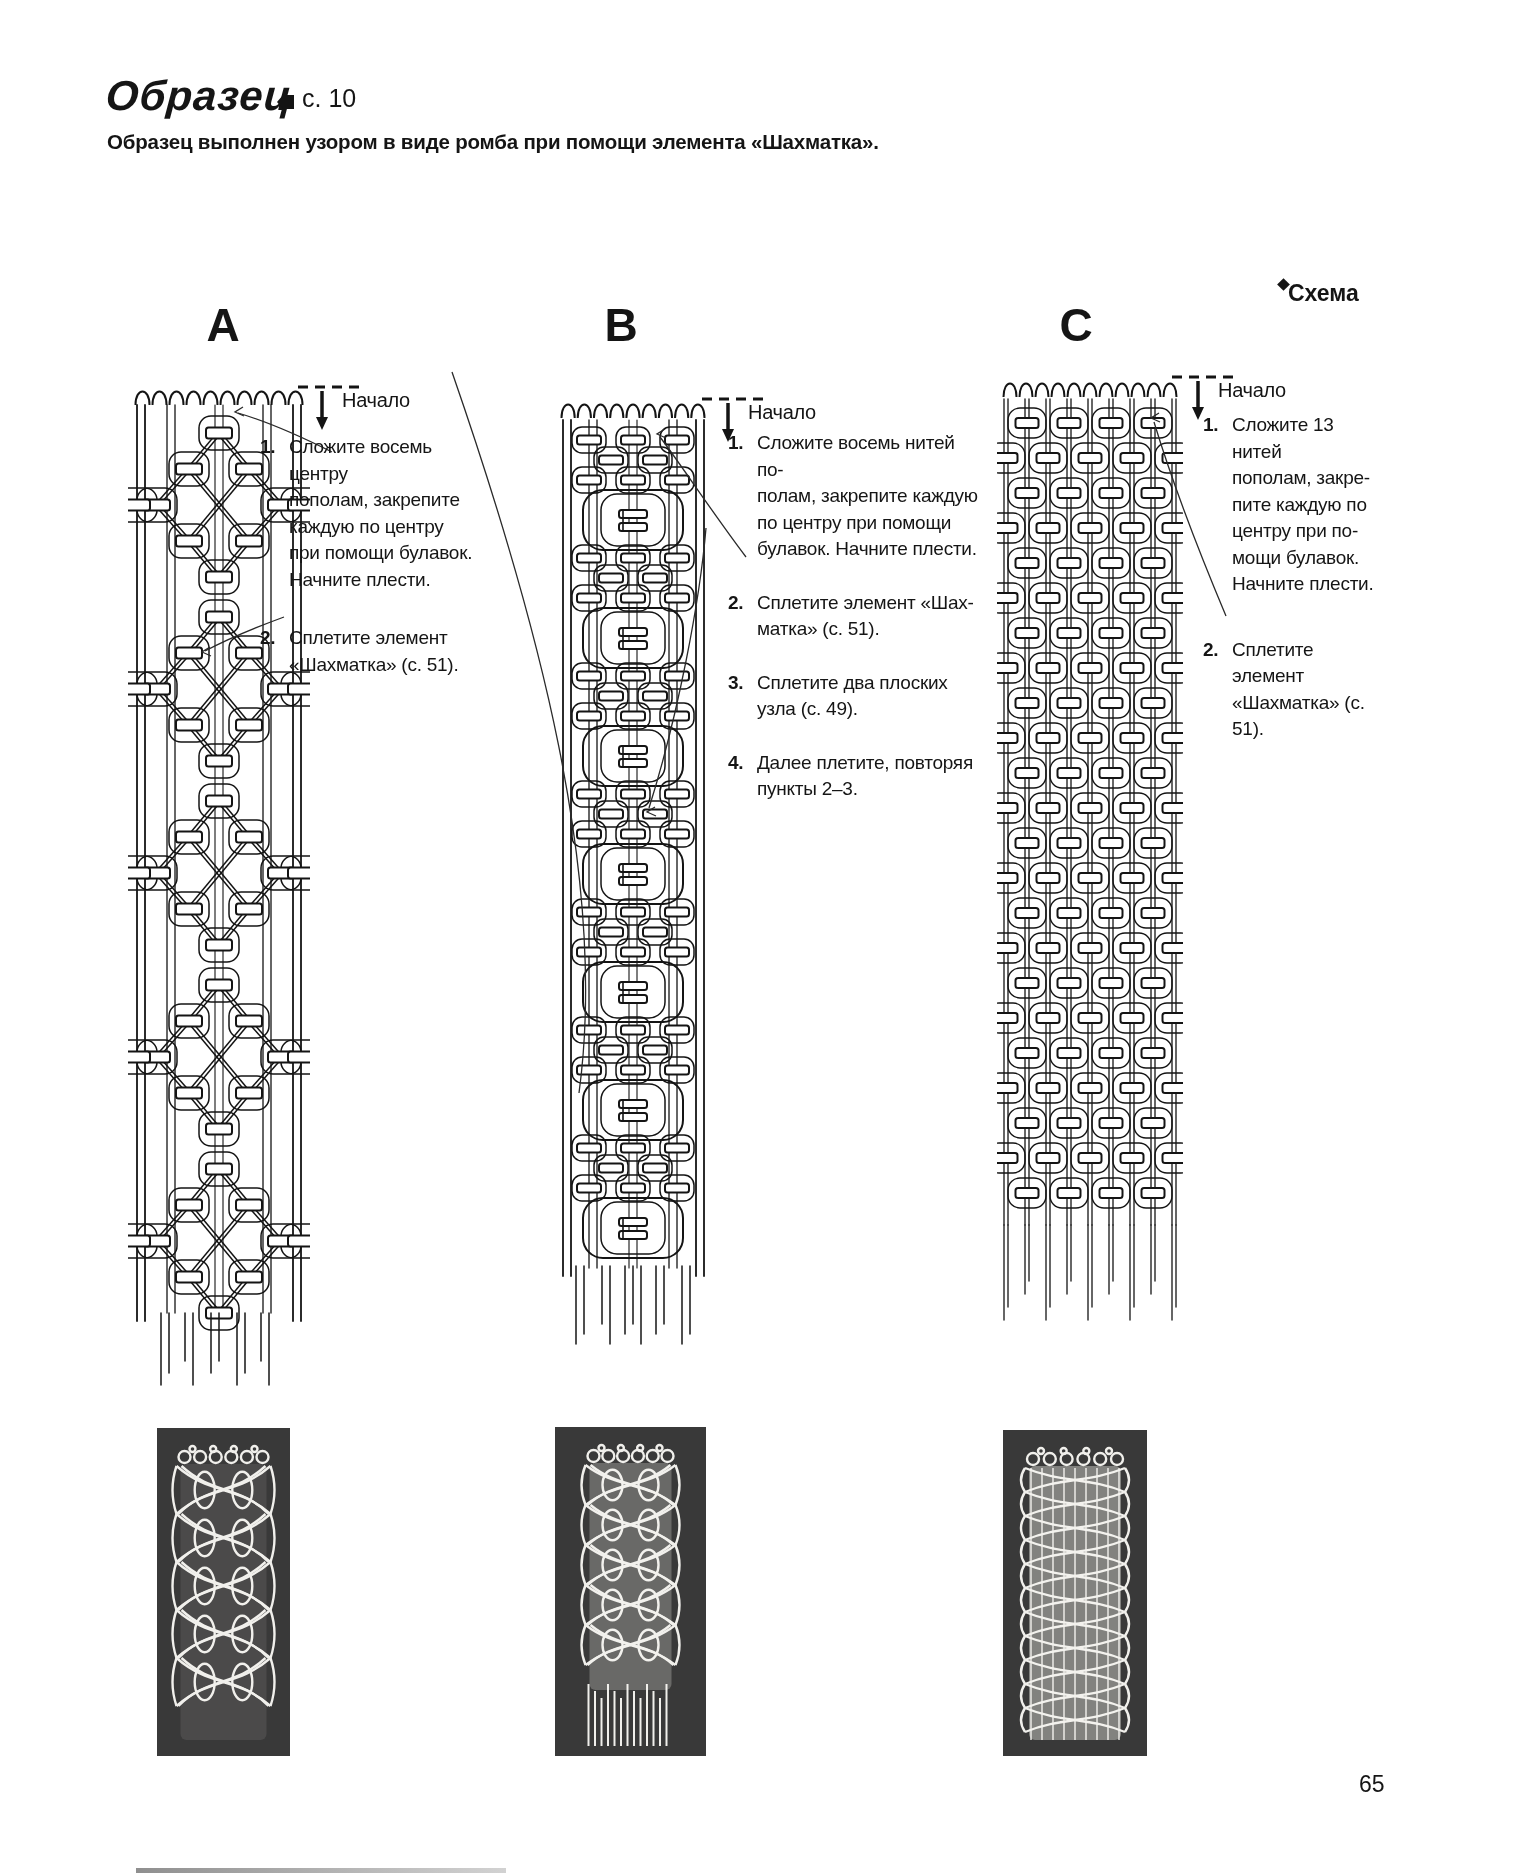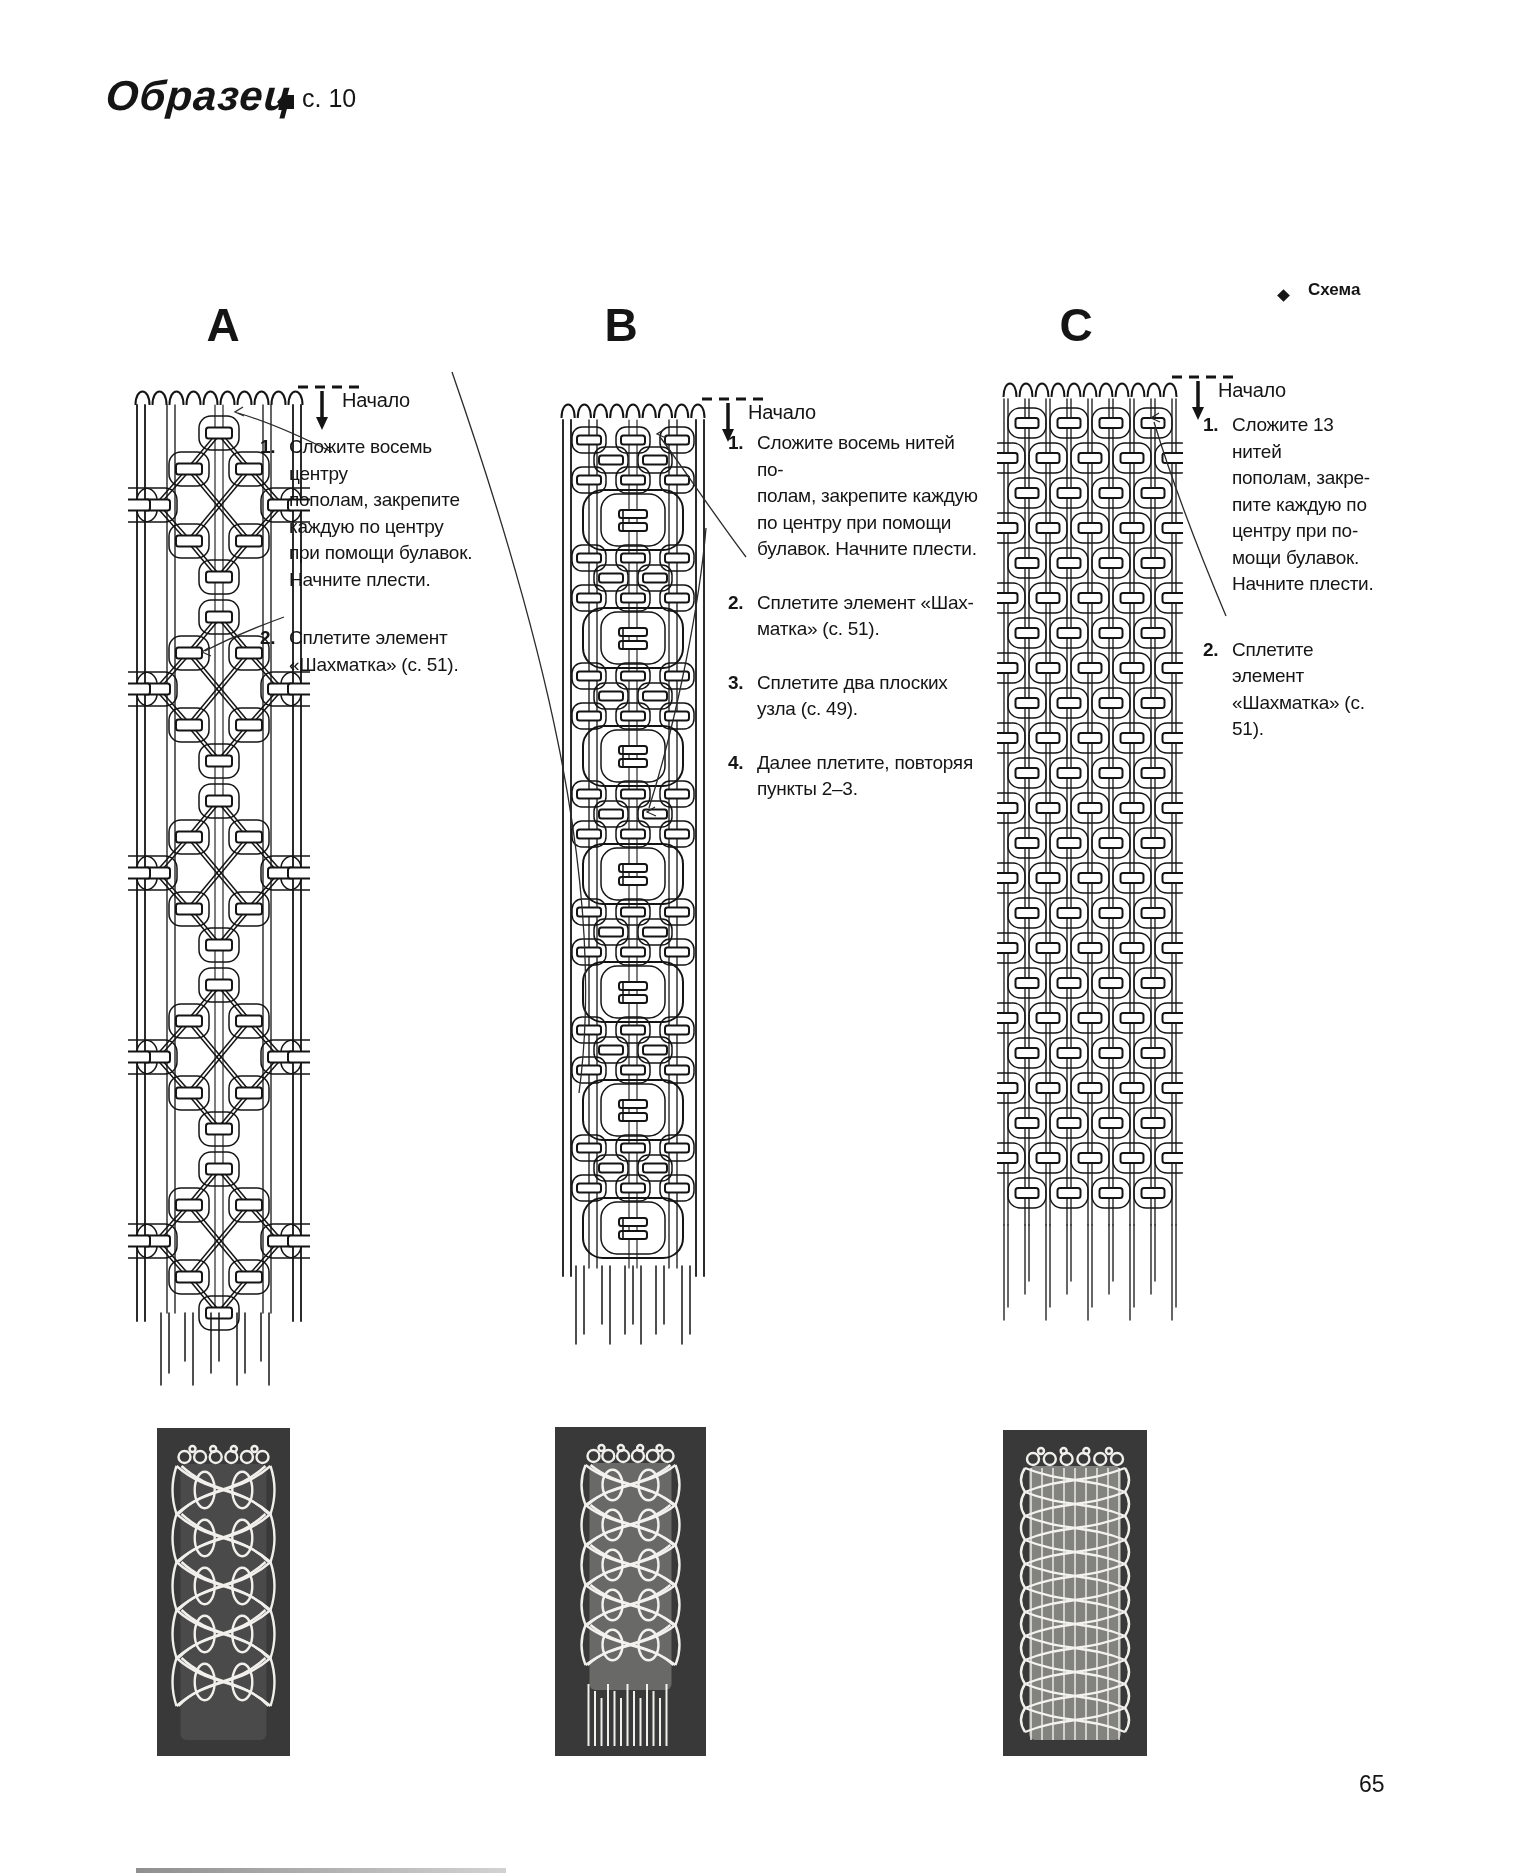--- a/index.html
+++ b/index.html
@@ -3,21 +3,21 @@
 <meta charset="utf-8">
 <style>
   html,body{margin:0;padding:0;background:#e8e8e8;}
   .page{position:relative;width:1526px;height:1875px;background:#ffffff;overflow:hidden;
         font-family:"Liberation Sans","DejaVu Sans",sans-serif;color:#151515;}
   .abs{position:absolute;}
   .title{font-size:42px;font-weight:bold;font-style:italic;letter-spacing:1px;transform:skewX(-4deg);}
   .pageref{font-size:25px;font-weight:400;}
   .subtitle{font-size:20.5px;font-weight:bold;letter-spacing:-0.2px;}
   .note{font-size:19px;letter-spacing:-0.2px;}
-  .scheme{font-size:17px;font-weight:600;display:flex;align-items:flex-end;gap:20px;}
+  .scheme{font-size:23px;font-weight:600;display:flex;align-items:flex-start;gap:0;}
   .diamond{width:9px;height:9px;background:#151515;transform:rotate(45deg);display:inline-block;}
   .vhead{font-size:46px;font-weight:bold;width:60px;text-align:center;}
   .nachalo{font-size:20px;letter-spacing:-0.3px;}
   .instr{line-height:26.5px;font-size:19px;letter-spacing:-0.25px;}
   .step{display:flex;margin-bottom:32px;}
   .instr-b .step{margin-bottom:27px;}
   .instr-c .step{margin-bottom:39px;}
   .step .num{font-weight:bold;width:29px;flex:0 0 29px;}
   .step .ln{display:block;}
   svg{display:block;}
@@ -29,20 +29,21 @@
 </head>
 <body>
 
 <div class="page">
 
   <div class="abs txt title" style="left:106px;top:72px;">Образец</div>
   <svg class="abs txt" style="left:277px;top:94px;" width="18" height="16" viewBox="0 0 18 16">
     <polygon points="0,8 6,1 17,1 17,15 6,15" fill="#141414"></polygon>
   </svg>
   <div class="abs txt pageref" style="left:302px;top:84px;">с. 10</div>
+  <div class="abs txt subtitle" style="left:107px;top:130px;">Образец выполнен узором в виде ромба при помощи элемента «Шахматка».</div>
 
   <div class="abs txt scheme" style="left:1279px;top:280px;">
     <span class="diamond"></span>
     <span>Схема</span>
   </div>
 
   <div class="abs txt vhead" style="left:193px;top:298px;">A</div>
   <div class="abs txt vhead" style="left:591px;top:298px;">B</div>
   <div class="abs txt vhead" style="left:1046px;top:298px;">C</div>
 

